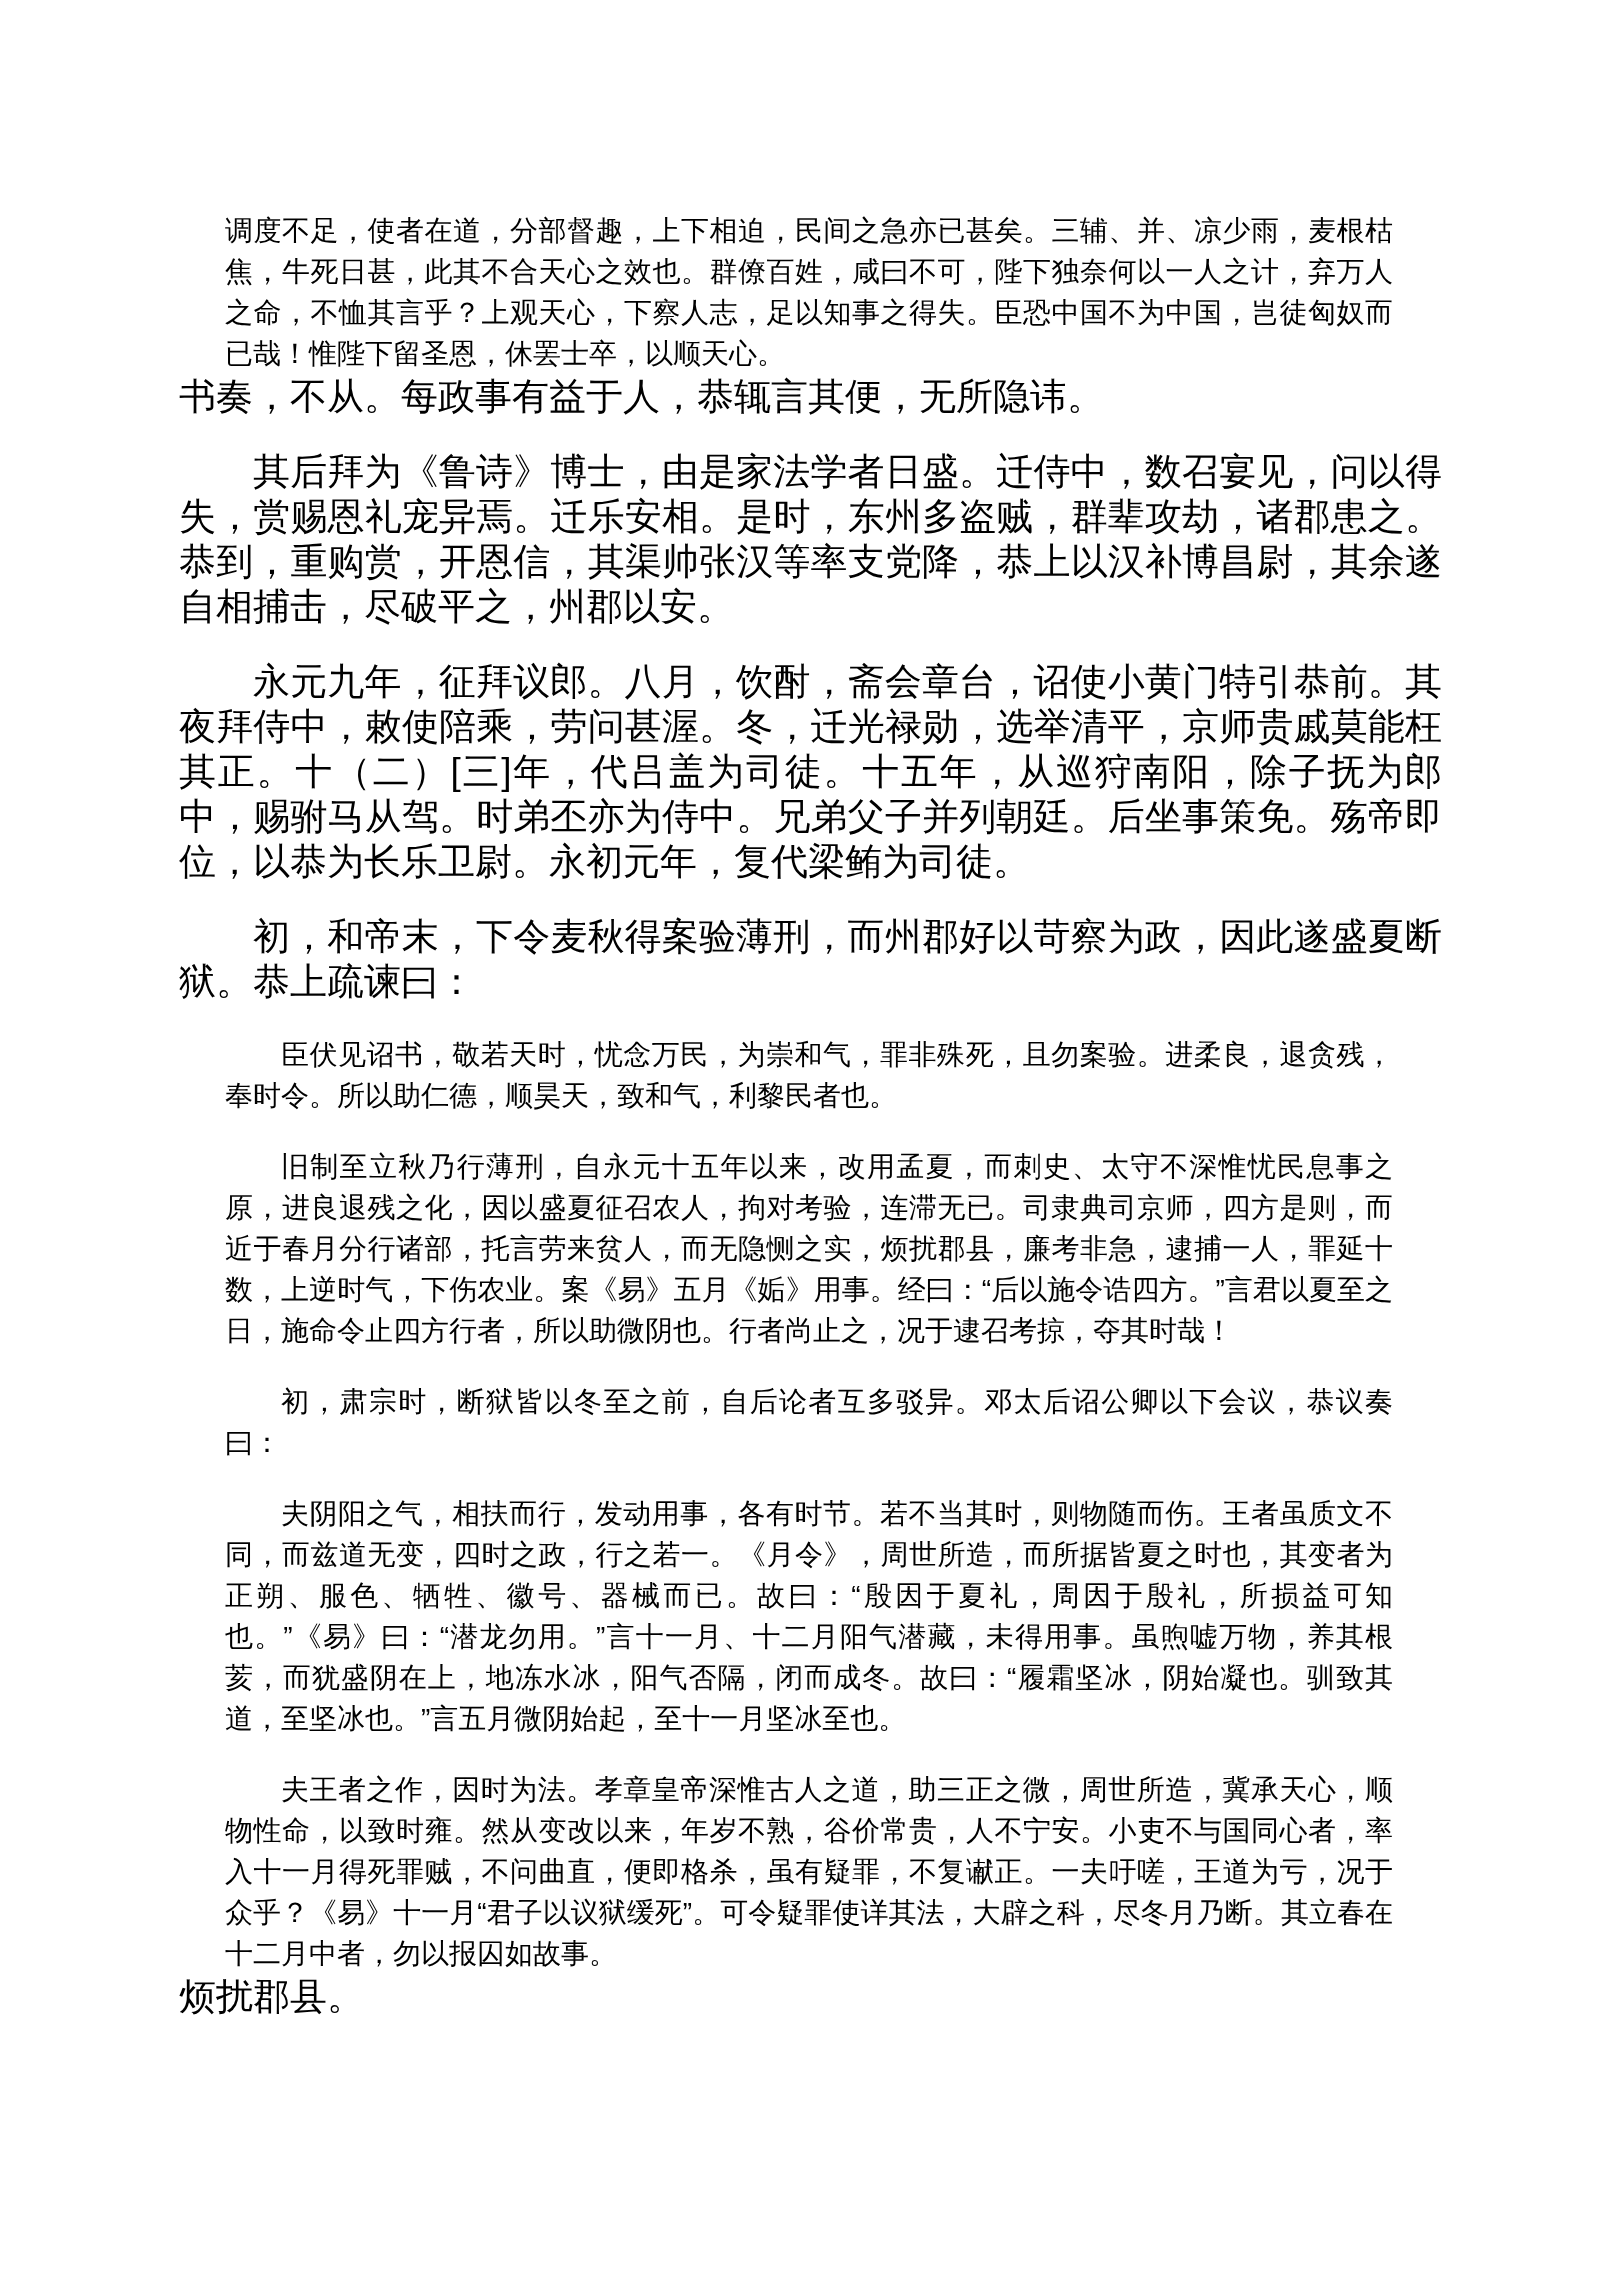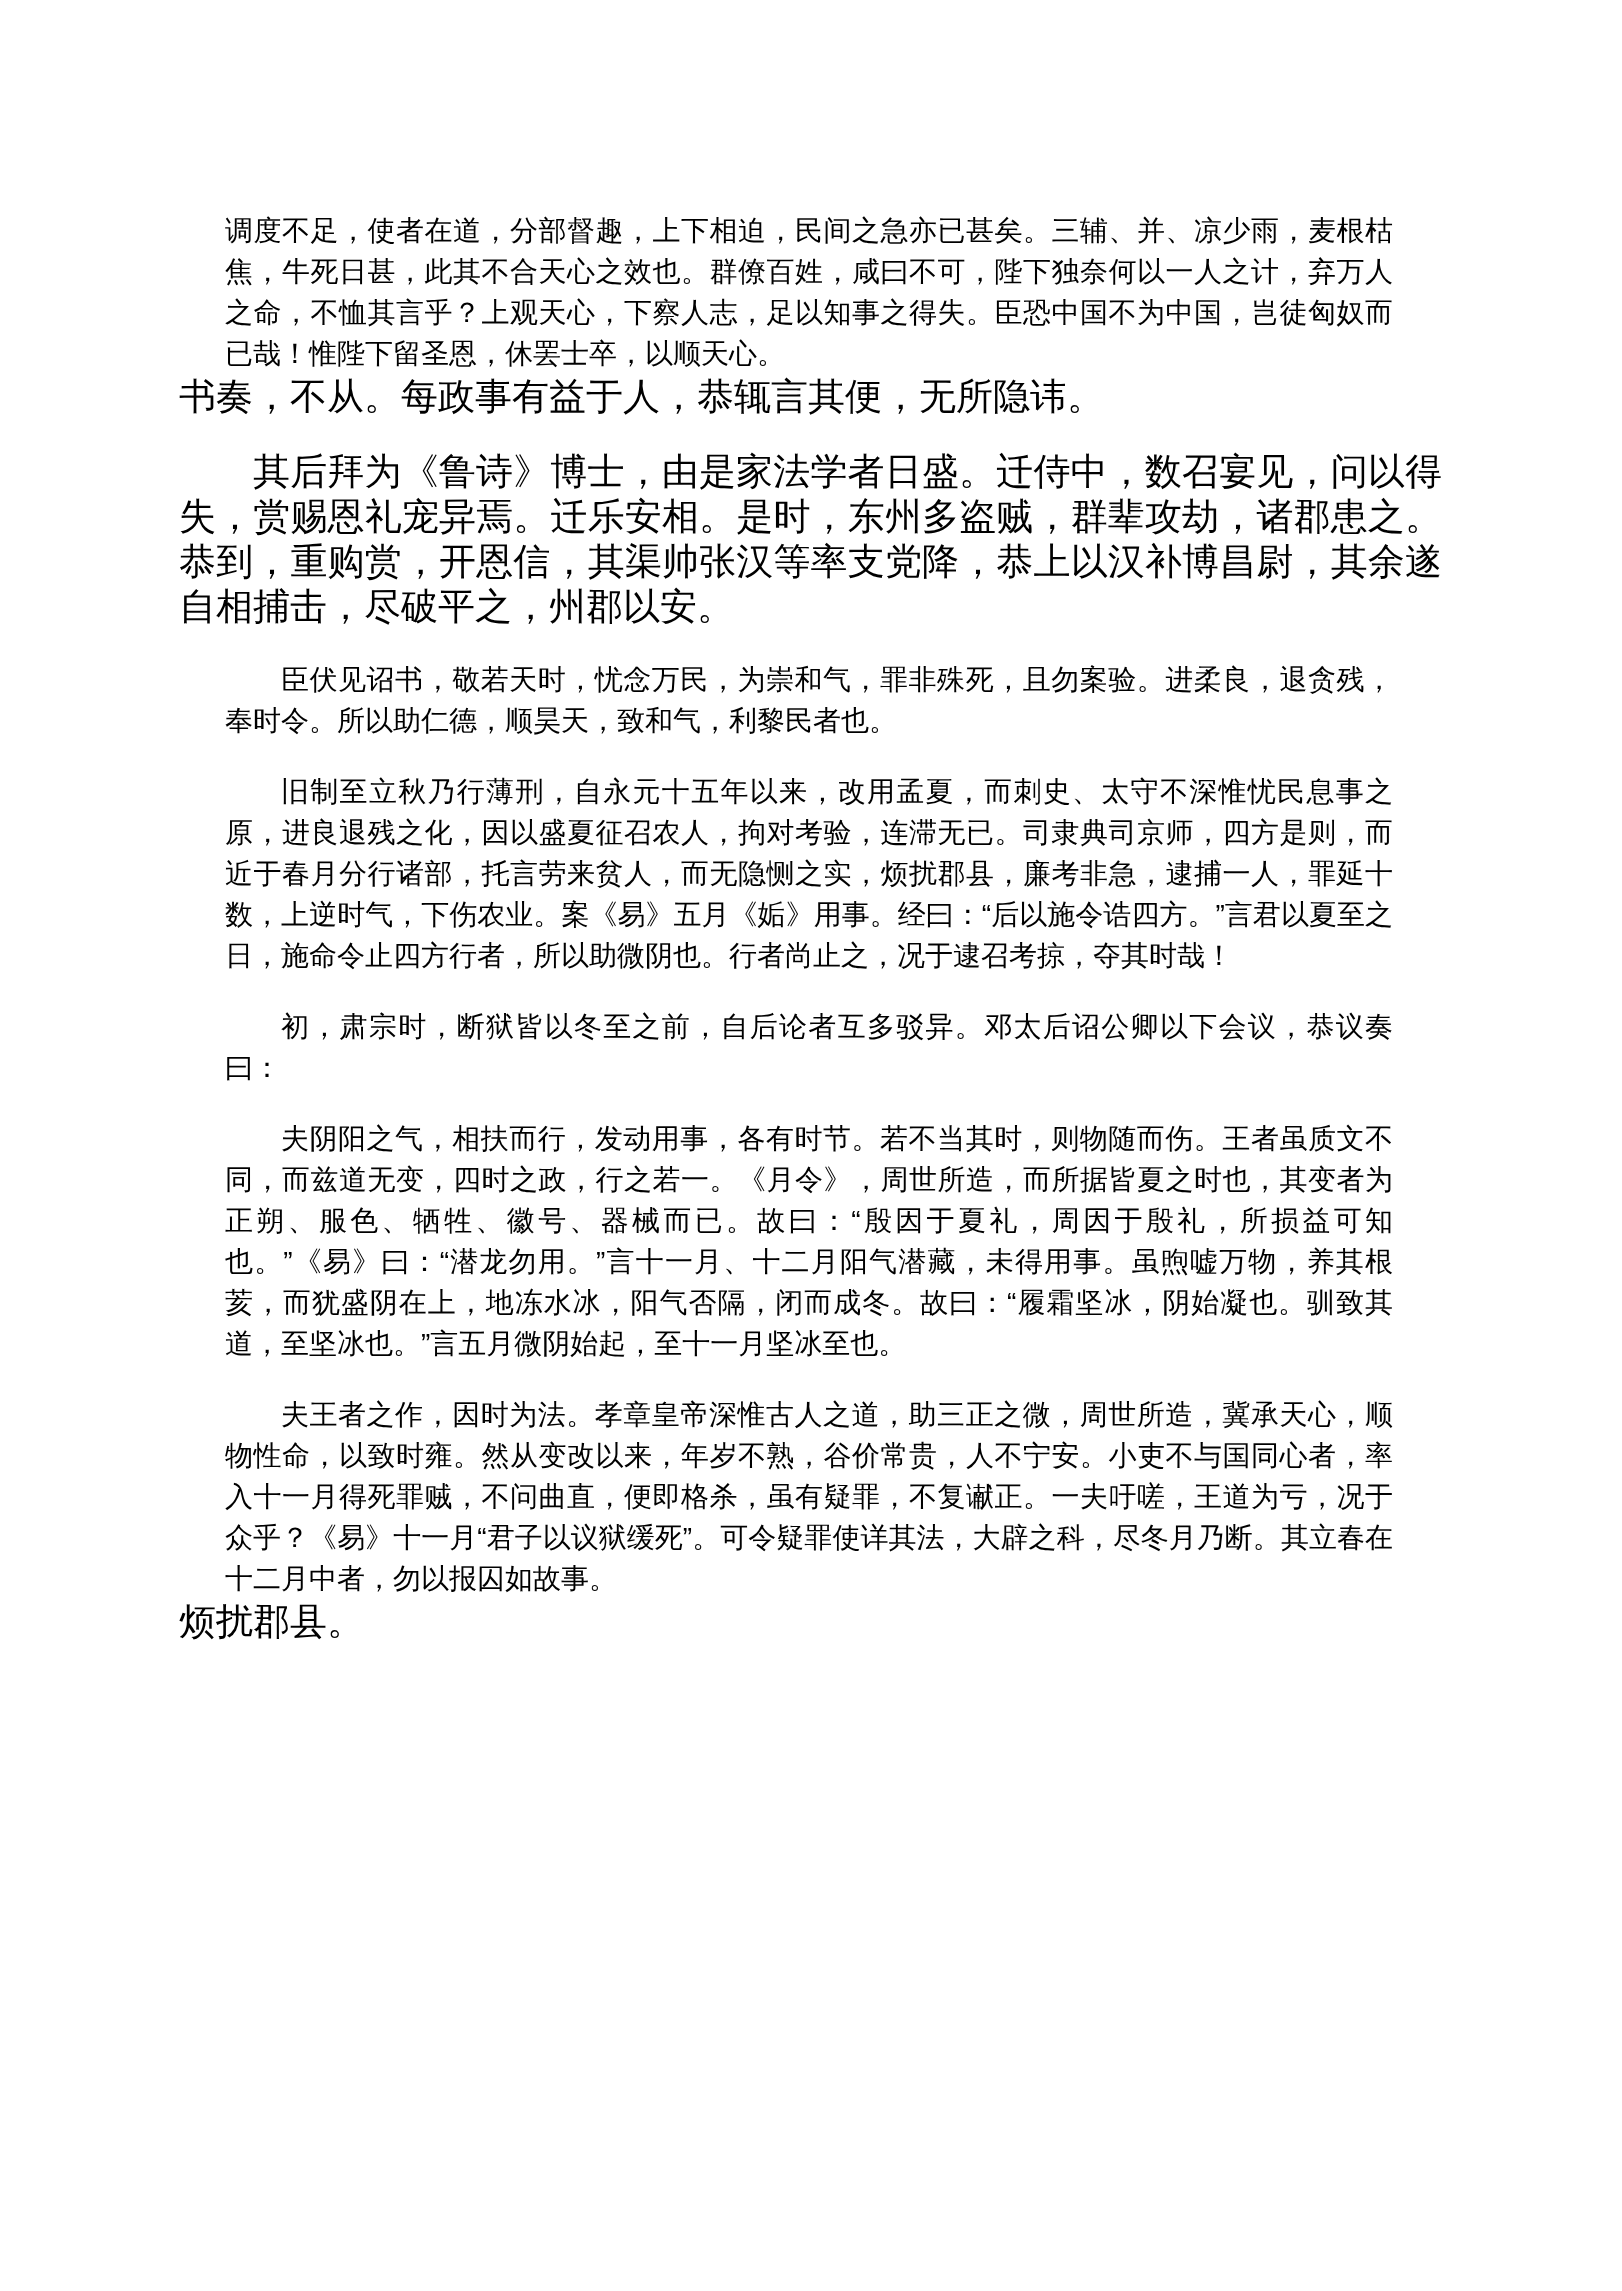--- a/index.html
+++ b/index.html
@@ -47,21 +47,23 @@
 
 <div class="page">
   <div class="content">
 
     <p class="memo">调度不足，使者在道，分部督趣，上下相迫，民间之急亦已甚矣。三辅、并、凉少雨，麦根枯焦，牛死日甚，此其不合天心之效也。群僚百姓，咸曰不可，陛下独奈何以一人之计，弃万人之命，不恤其言乎？上观天心，下察人志，足以知事之得失。臣恐中国不为中国，岂徒匈奴而已哉！惟陛下留圣恩，休罢士卒，以顺天心。</p>
 
     <p class="main">书奏，不从。每政事有益于人，恭辄言其便，无所隐讳。</p>
 
     <p class="main ind">其后拜为《鲁诗》博士，由是家法学者日盛。迁侍中，数召宴见，问以得失，赏赐恩礼宠异焉。迁乐安相。是时，东州多盗贼，群辈攻劫，诸郡患之。恭到，重购赏，开恩信，其渠帅张汉等率支党降，恭上以汉补博昌尉，其余遂自相捕击，尽破平之，州郡以安。</p>
 
+    <p class="main ind">永元九年，征拜议郎。八月，饮酎，斋会章台，诏使小黄门特引恭前。其夜拜侍中，敕使陪乘，劳问甚渥。冬，迁光禄勋，选举清平，京师贵戚莫能枉其正。十（二）[三]年，代吕盖为司徒。十五年，从巡狩南阳，除子抚为郎中，赐驸马从驾。时弟丕亦为侍中。兄弟父子并列朝廷。后坐事策免。殇帝即位，以恭为长乐卫尉。永初元年，复代梁鲔为司徒。</p>
 
+    <p class="main ind">初，和帝末，下令麦秋得案验薄刑，而州郡好以苛察为政，因此遂盛夏断狱。恭上疏谏曰：</p>
 
     <p class="memo ind">臣伏见诏书，敬若天时，忧念万民，为崇和气，罪非殊死，且勿案验。进柔良，退贪残，奉时令。所以助仁德，顺昊天，致和气，利黎民者也。</p>
 
     <p class="memo ind">旧制至立秋乃行薄刑，自永元十五年以来，改用孟夏，而刺史、太守不深惟忧民息事之原，进良退残之化，因以盛夏征召农人，拘对考验，连滞无已。司隶典司京师，四方是则，而近于春月分行诸部，托言劳来贫人，而无隐恻之实，烦扰郡县，廉考非急，逮捕一人，罪延十数，上逆时气，下伤农业。案《易》五月《姤》用事。经曰：“后以施令诰四方。”言君以夏至之日，施命令止四方行者，所以助微阴也。行者尚止之，况于逮召考掠，夺其时哉！</p>
 
 
     <p class="memo ind">初，肃宗时，断狱皆以冬至之前，自后论者互多驳异。邓太后诏公卿以下会议，恭议奏曰：</p>
 
     <p class="memo ind">夫阴阳之气，相扶而行，发动用事，各有时节。若不当其时，则物随而伤。王者虽质文不同，而兹道无变，四时之政，行之若一。《月令》，周世所造，而所据皆夏之时也，其变者为正朔、服色、牺牲、徽号、器械而已。故曰：“殷因于夏礼，周因于殷礼，所损益可知也。”《易》曰：“潜龙勿用。”言十一月、十二月阳气潜藏，未得用事。虽煦嘘万物，养其根荄，而犹盛阴在上，地冻水冰，阳气否隔，闭而成冬。故曰：“履霜坚冰，阴始凝也。驯致其道，至坚冰也。”言五月微阴始起，至十一月坚冰至也。</p>
 

